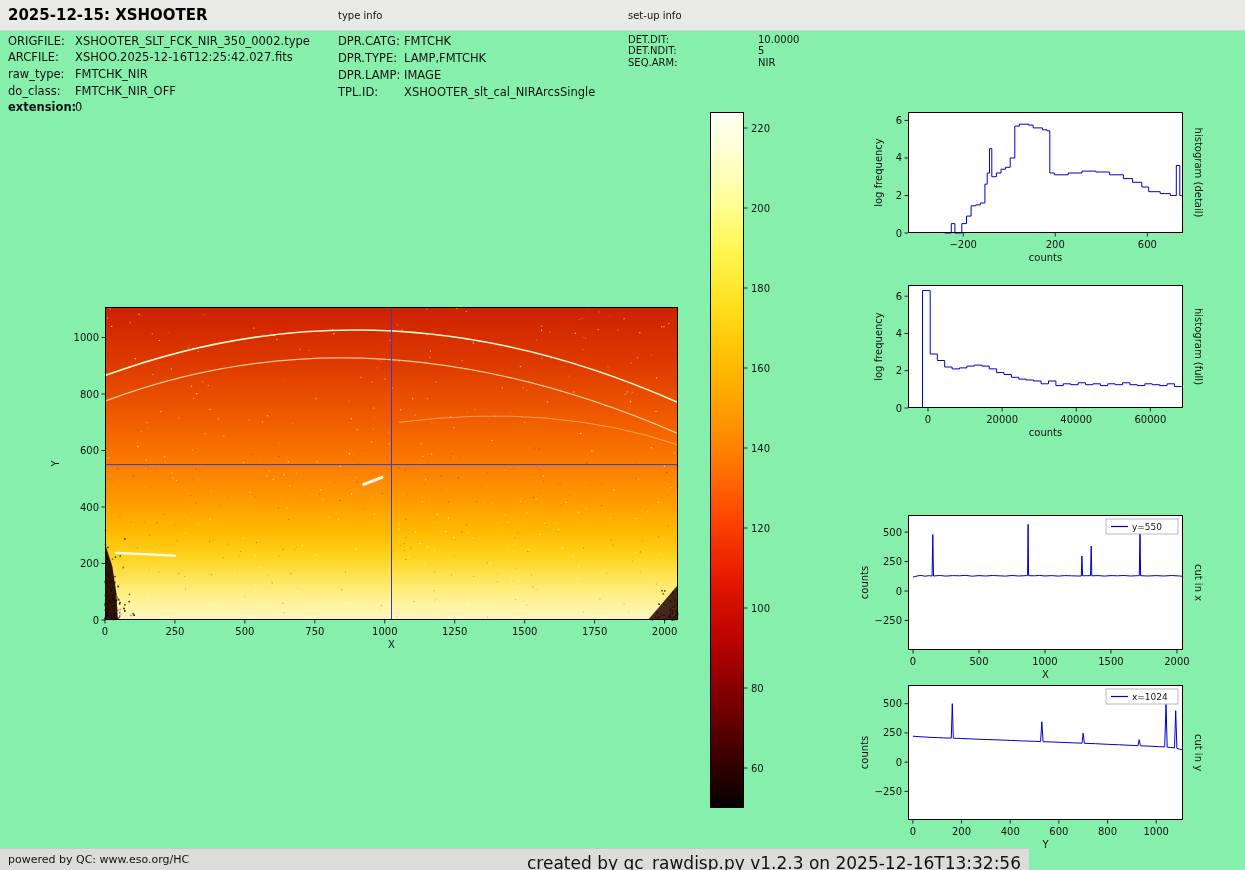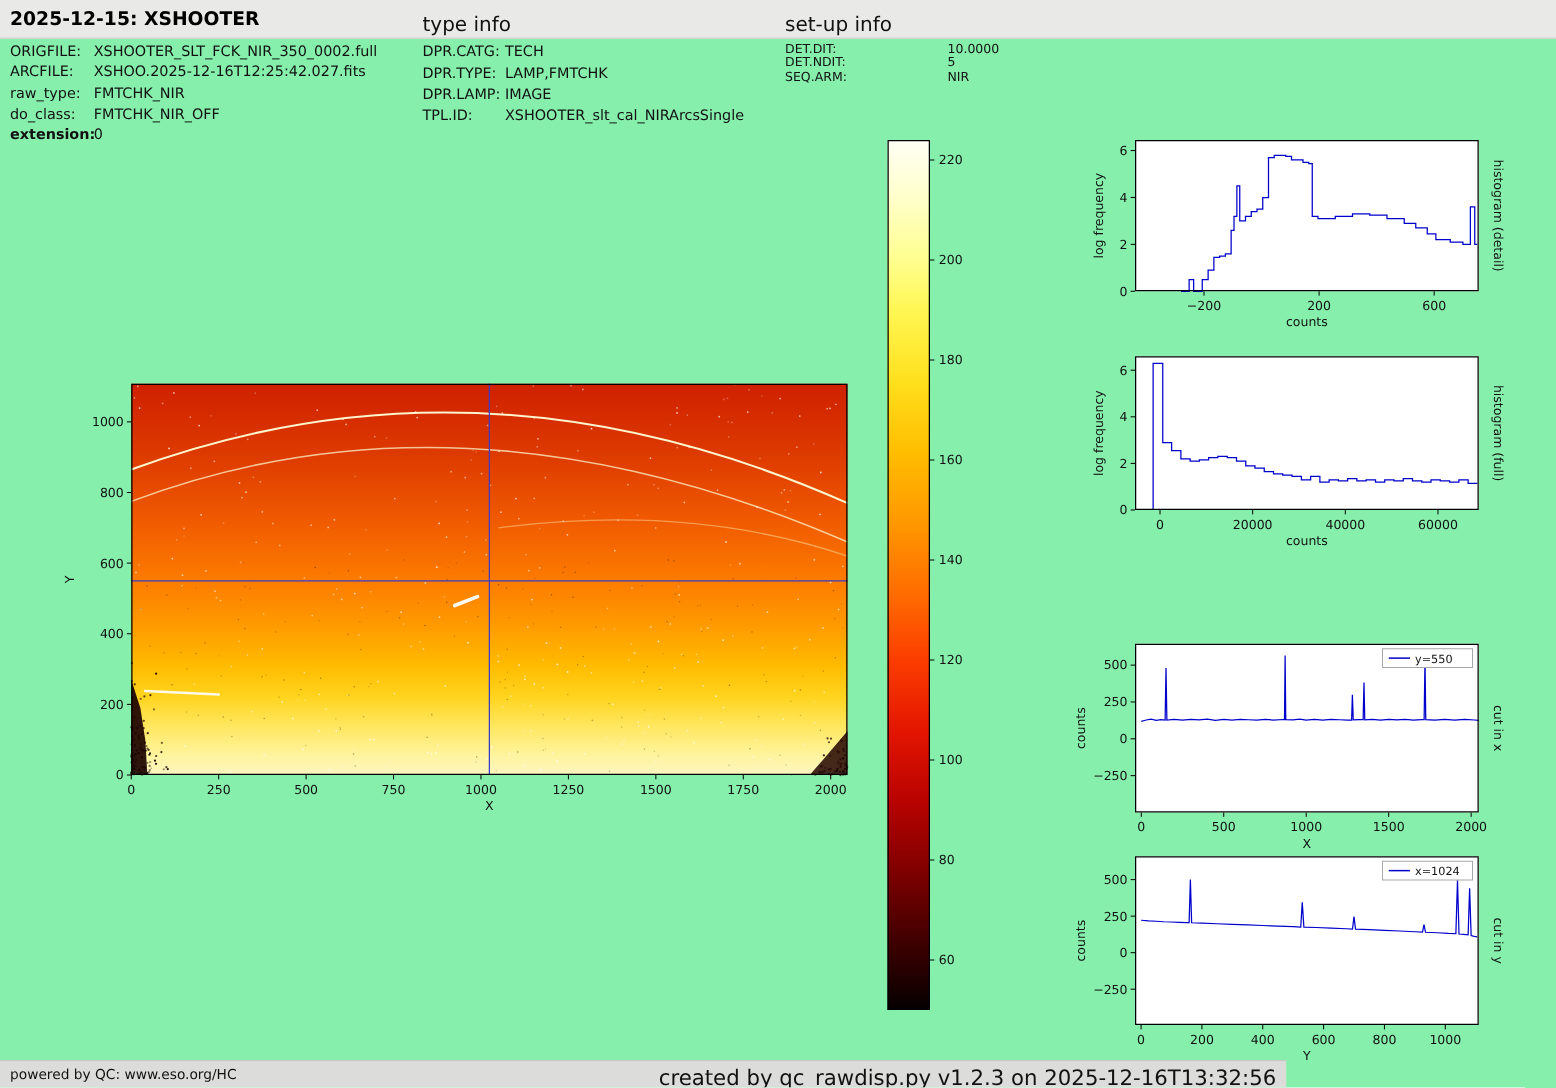--- a/index.html
+++ b/index.html
@@ -1,20 +1,20 @@
 <!DOCTYPE html>
 <html><head>
 <meta charset="utf-8">
 <style>
   html,body{margin:0;padding:0;background:#fff;}
   .page{position:relative;width:1245px;height:870px;background:#86efac;
         font-family:"DejaVu Sans",sans-serif;color:#111;overflow:hidden;}
   .topbar{position:absolute;left:0;top:0;width:1245px;height:30px;background:#e9e9e7;border-bottom:1px solid #d2d2d0;}
   .title{position:absolute;left:8px;top:6px;font-size:15px;font-weight:bold;color:#000;}
-  .info-h{position:absolute;top:10px;font-size:16px;color:#111;}
+  .info-h{position:absolute;top:10px;font-size:10px;color:#111;}
   .meta{position:absolute;font-size:11.5px;white-space:nowrap;}
   .meta-sm{font-size:10px;}
   .footbar{position:absolute;left:0;top:848px;width:1029px;height:22px;background:#dcdcda;border-top:1px solid #c8c8c6;text-align:center;}
   .foot-l{position:absolute;left:8px;top:4px;font-size:11px;}
   .foot-r{position:absolute;right:8px;top:4px;font-size:17px;}
   .chart{position:absolute;}
   .chart svg{position:absolute;left:0;top:0;overflow:visible;}
   #chart-main{left:105px;top:307px;width:573px;height:313px;}
   #chart-colorbar{left:710px;top:112px;width:34px;height:696px;border-radius:15px;}
   #chart-hist-detail{left:908px;top:112px;width:275px;height:121px;}
@@ -27,32 +27,32 @@
 
 <div class="page">
 
   <div class="topbar">
     <span class="title">2025-12-15: XSHOOTER</span>
     <span class="info-h" style="left:338px;">type info</span>
     <span class="info-h" style="left:628px;">set-up info</span>
   </div>
 
   <span class="meta" style="left:8px;top:34px;">ORIGFILE:</span>
-  <span class="meta" style="left:75px;top:34px;">XSHOOTER_SLT_FCK_NIR_350_0002.full</span>
+  <span class="meta" style="left:75px;top:34px;">XSHOOTER_SLT_FCK_NIR_350_0002.type</span>
   <span class="meta" style="left:8px;top:50px;">ARCFILE:</span>
   <span class="meta" style="left:75px;top:50px;">XSHOO.2025-12-16T12:25:42.027.fits</span>
   <span class="meta" style="left:8px;top:67px;">raw_type:</span>
   <span class="meta" style="left:75px;top:67px;">FMTCHK_NIR</span>
   <span class="meta" style="left:8px;top:84px;">do_class:</span>
   <span class="meta" style="left:75px;top:84px;">FMTCHK_NIR_OFF</span>
   <span class="meta" style="left:8px;top:100px;font-weight:bold;">extension:</span>
   <span class="meta" style="left:75px;top:100px;">0</span>
 
   <span class="meta" style="left:338px;top:34px;">DPR.CATG:</span>
-  <span class="meta" style="left:404px;top:34px;">TECH</span>
+  <span class="meta" style="left:404px;top:34px;">FMTCHK</span>
   <span class="meta" style="left:338px;top:51px;">DPR.TYPE:</span>
   <span class="meta" style="left:404px;top:51px;">LAMP,FMTCHK</span>
   <span class="meta" style="left:338px;top:68px;">DPR.LAMP:</span>
   <span class="meta" style="left:404px;top:68px;">IMAGE</span>
   <span class="meta" style="left:338px;top:85px;">TPL.ID:</span>
   <span class="meta" style="left:404px;top:85px;">XSHOOTER_slt_cal_NIRArcsSingle</span>
 
   <span class="meta meta-sm" style="left:628px;top:34px;">DET.DIT:</span>
   <span class="meta meta-sm" style="left:758px;top:34px;">10.0000</span>
   <span class="meta meta-sm" style="left:628px;top:45px;">DET.NDIT:</span>

